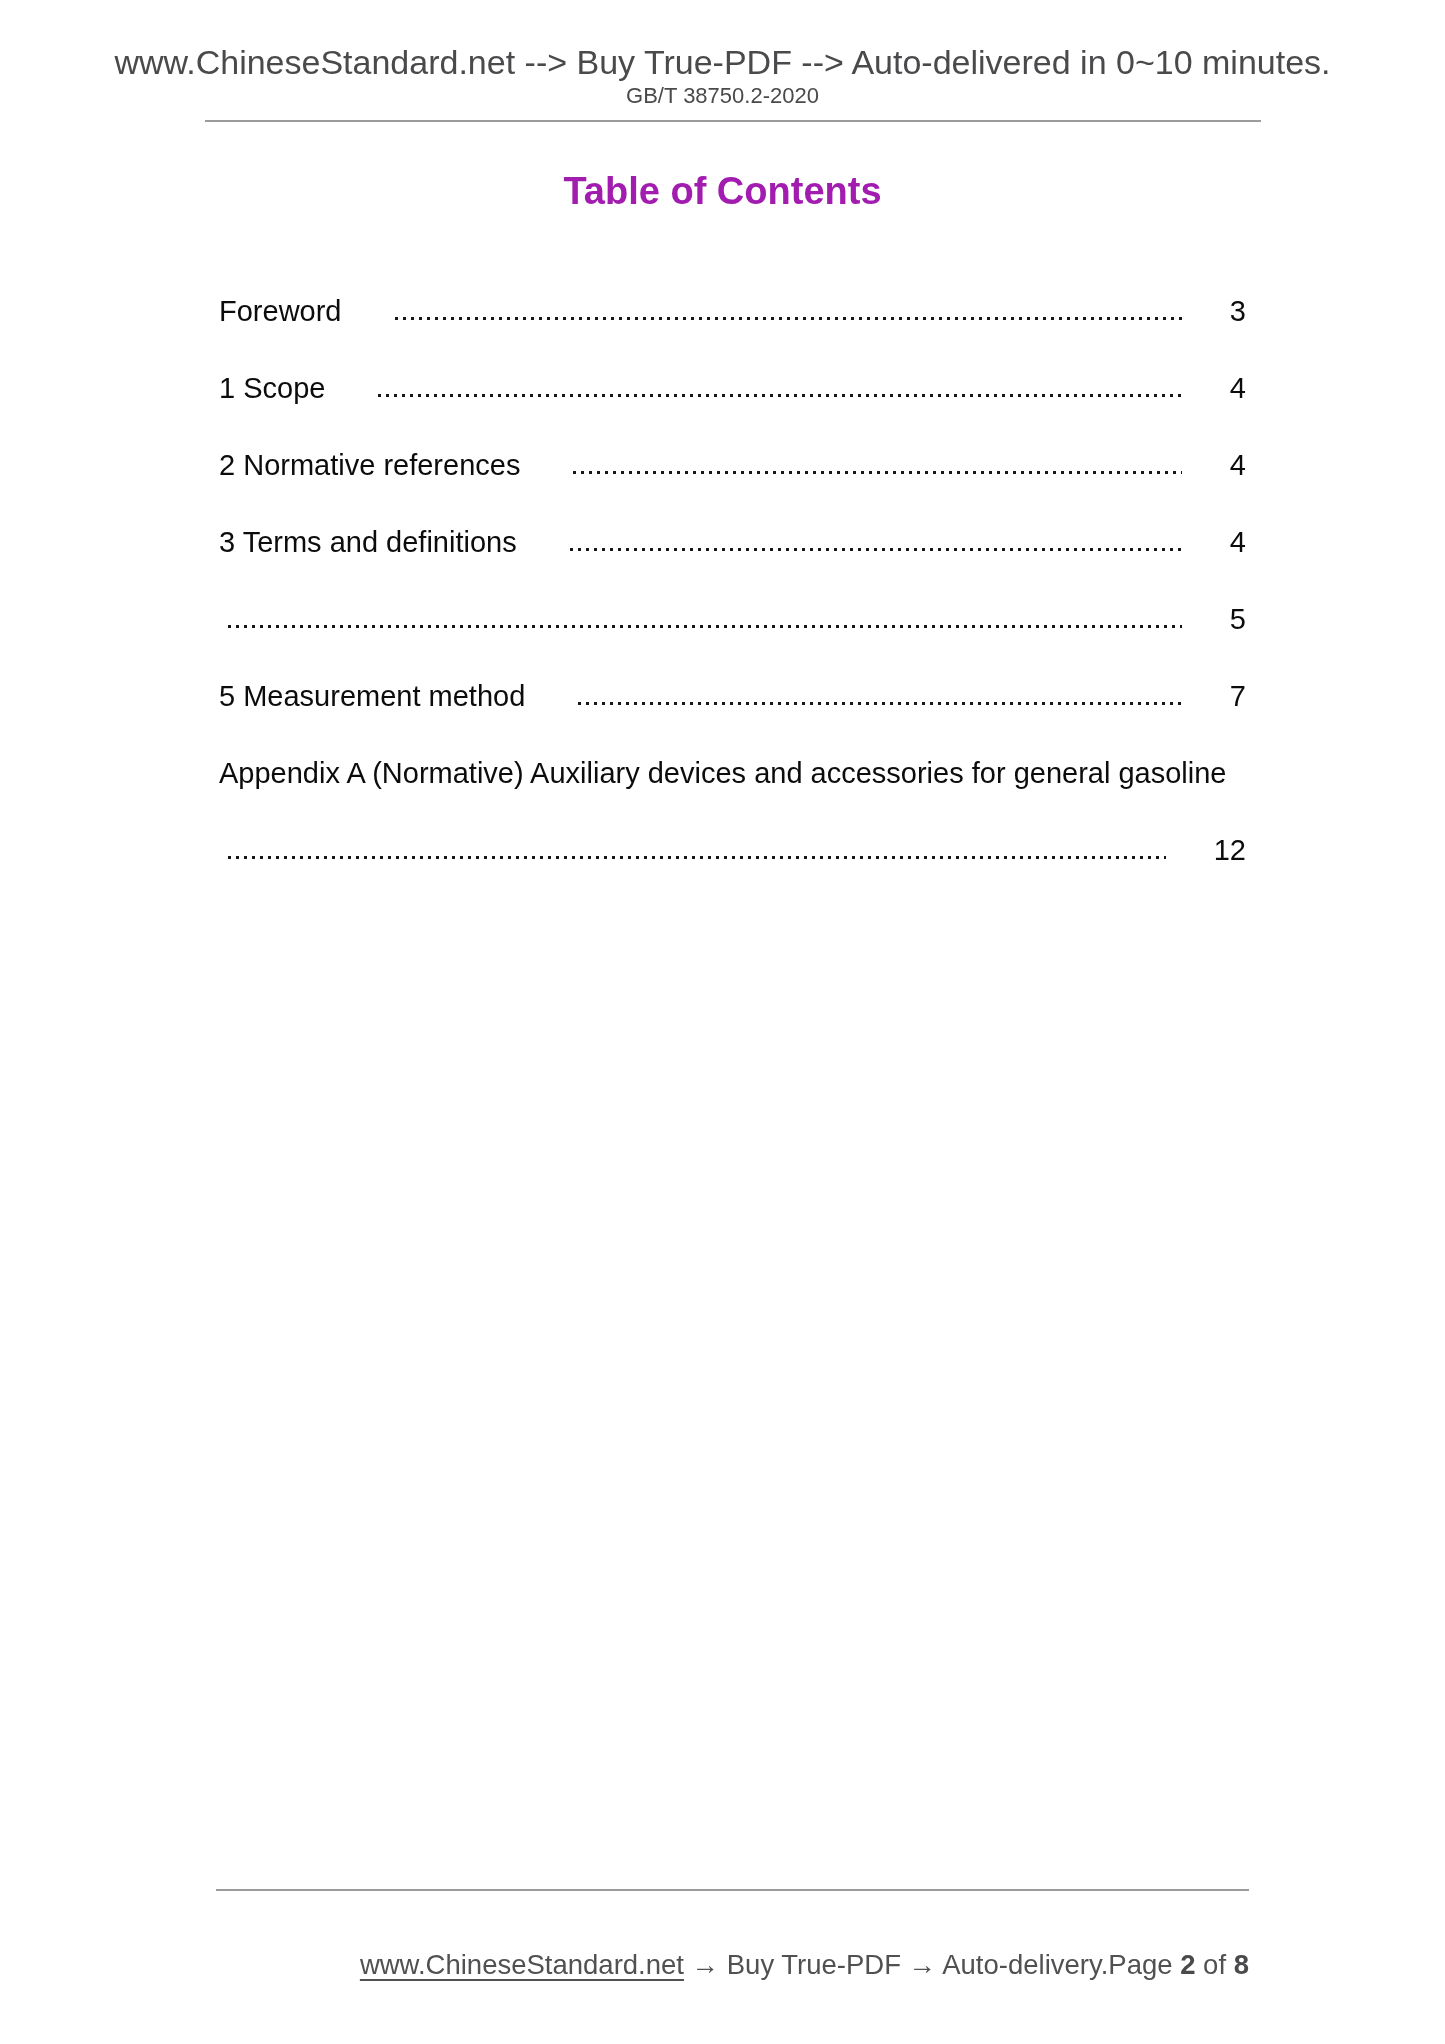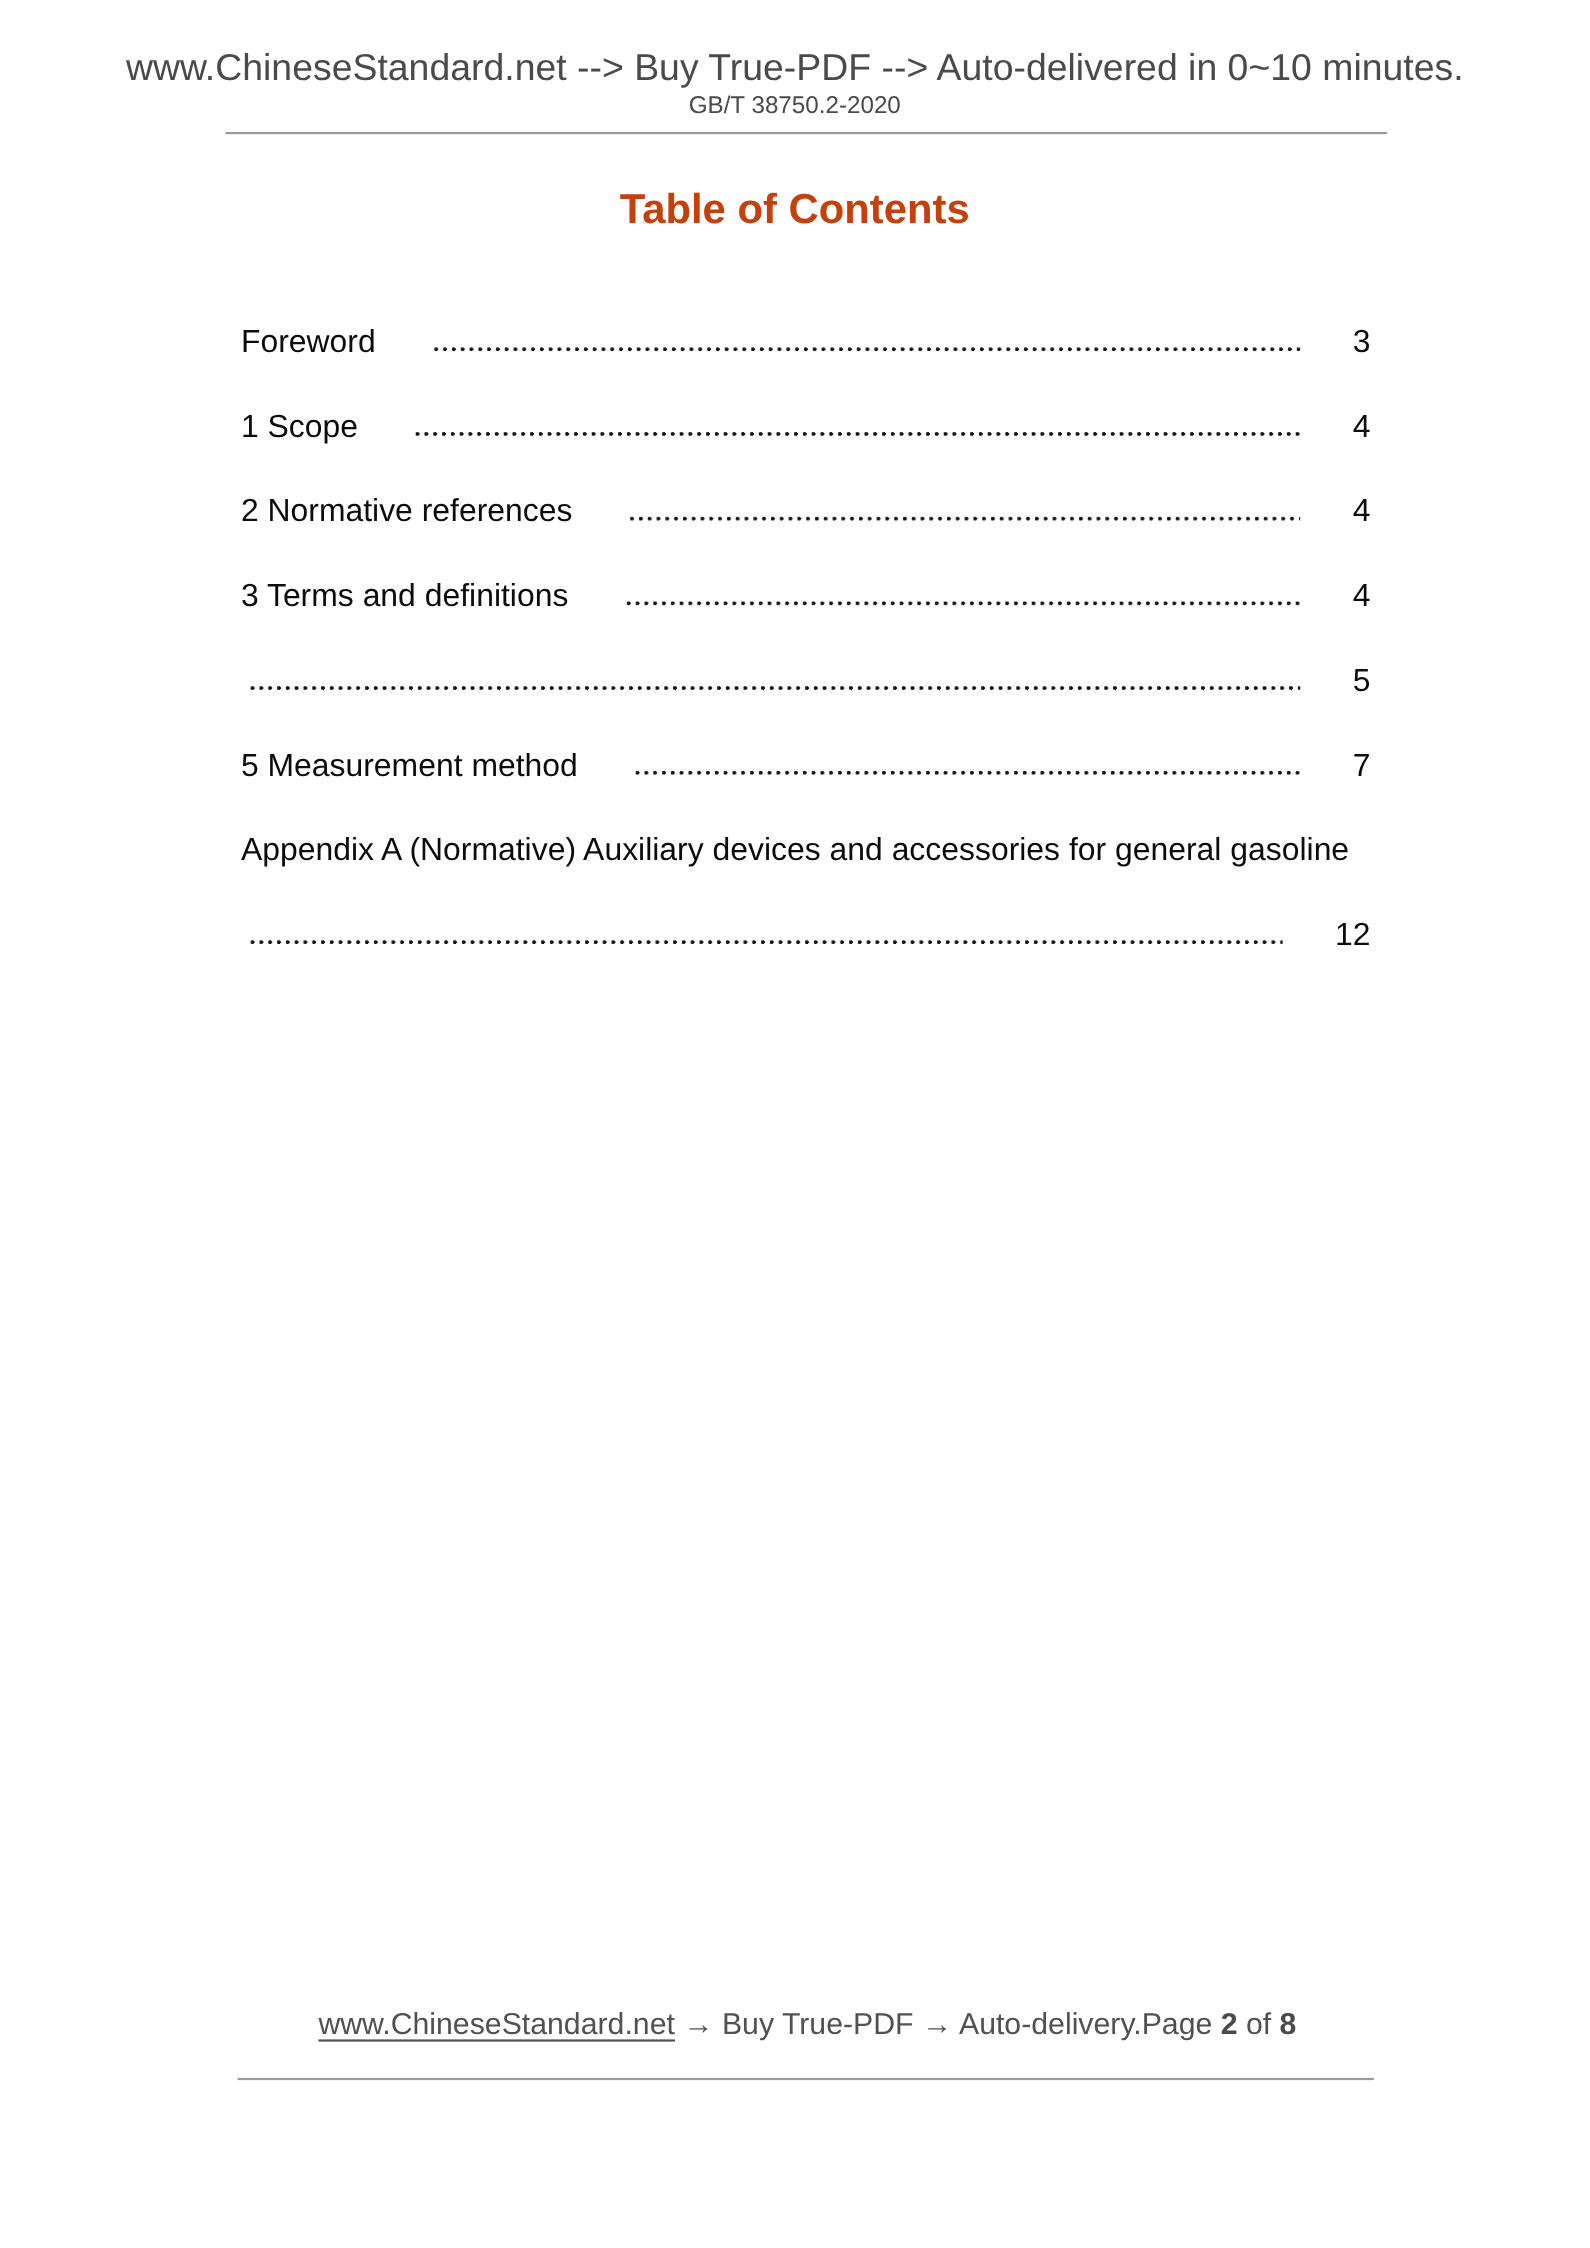--- a/index.html
+++ b/index.html
@@ -20,21 +20,21 @@
     position: absolute; top: 80px; left: 0; width: 100%;
     text-align: center; font-size: 22px; line-height: 31px;
     color: #4a4a4c;
   }
   .rule { position: absolute; border-top: 2px solid #9b9b9b; height: 0; }
   .header-rule { top: 120px; left: 205px; width: 1056px; }
   .footer-rule { top: 1889px; left: 216px; width: 1033px; }
   .title {
     position: absolute; top: 170px; left: 0; width: 100%;
     margin: 0; text-align: center;
-    font-size: 38px; font-weight: bold; color: #c2410c;
+    font-size: 38px; font-weight: bold; color: #a21caf;
   }
   .toc {
     position: absolute; top: 273px; left: 219px; width: 1027px;
   }
   .toc-row {
     display: flex; align-items: baseline;
     height: 77px; line-height: 77px;
     font-size: 29px; color: #0c0c0c;
     white-space: nowrap;
     gap: 44px;
@@ -44,22 +44,22 @@
     flex: 1 1 auto;
     height: 5px;
     margin: 0 4px 0 8px;
     background-image: radial-gradient(circle at 2.5px 2.5px, #161616 1.55px, transparent 2px);
     background-size: 8px 5px;
     background-repeat: repeat-x;
     background-position: left bottom;
   }
   .toc-page { flex: 0 0 auto; }
   .footer-bar {
-    position: absolute; top: 1824px; left: 219px; width: 1030px;
-    display: flex; justify-content: center; align-items: baseline;
+    position: absolute; top: 1949px; left: 219px; width: 1030px;
+    display: flex; justify-content: flex-end; align-items: baseline;
     font-size: 27.5px; line-height: 32px; color: #515153;
     white-space: nowrap;
   }
   .footer-link {
     text-decoration: underline;
     text-underline-offset: 5px;
     cursor: pointer;
   }
   .footer-right b { font-weight: bold; color: #4a4a4c; }
 </style>

